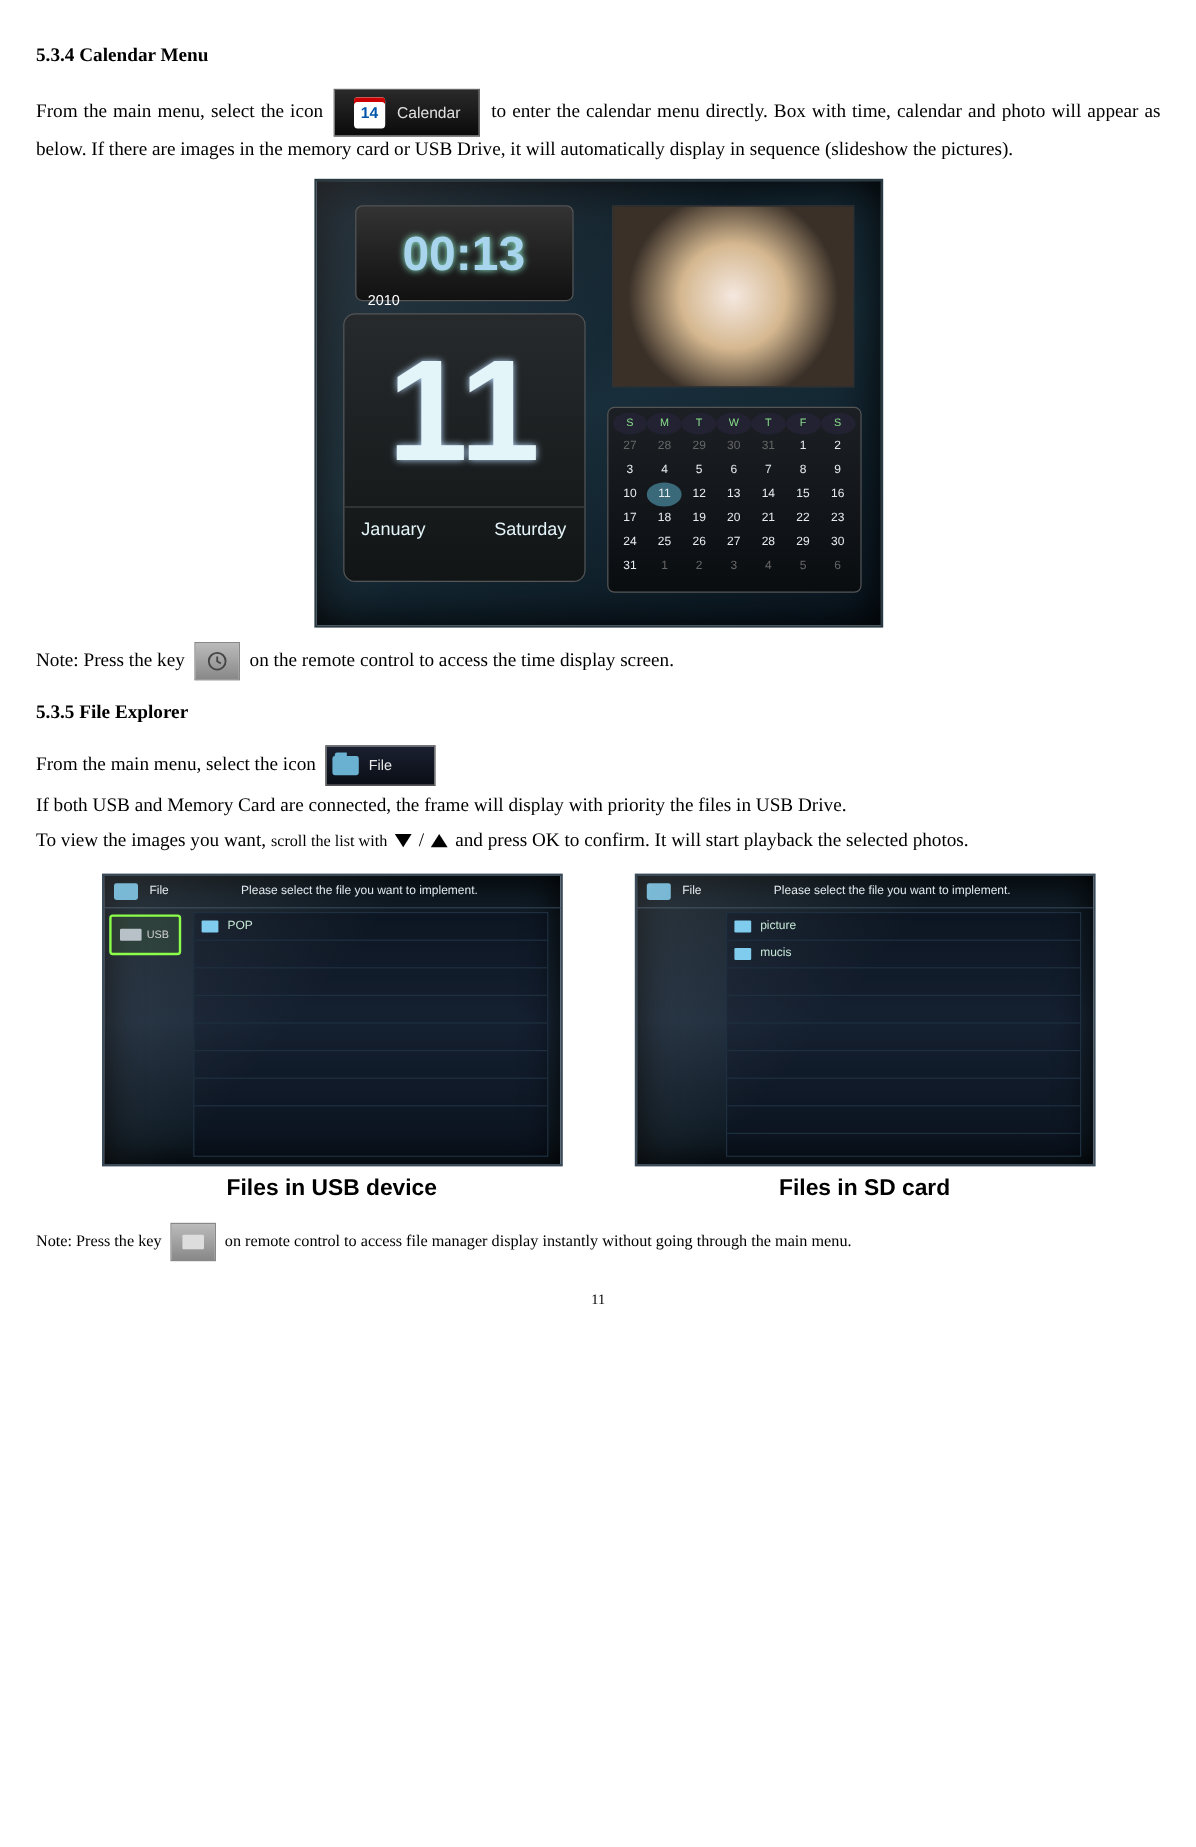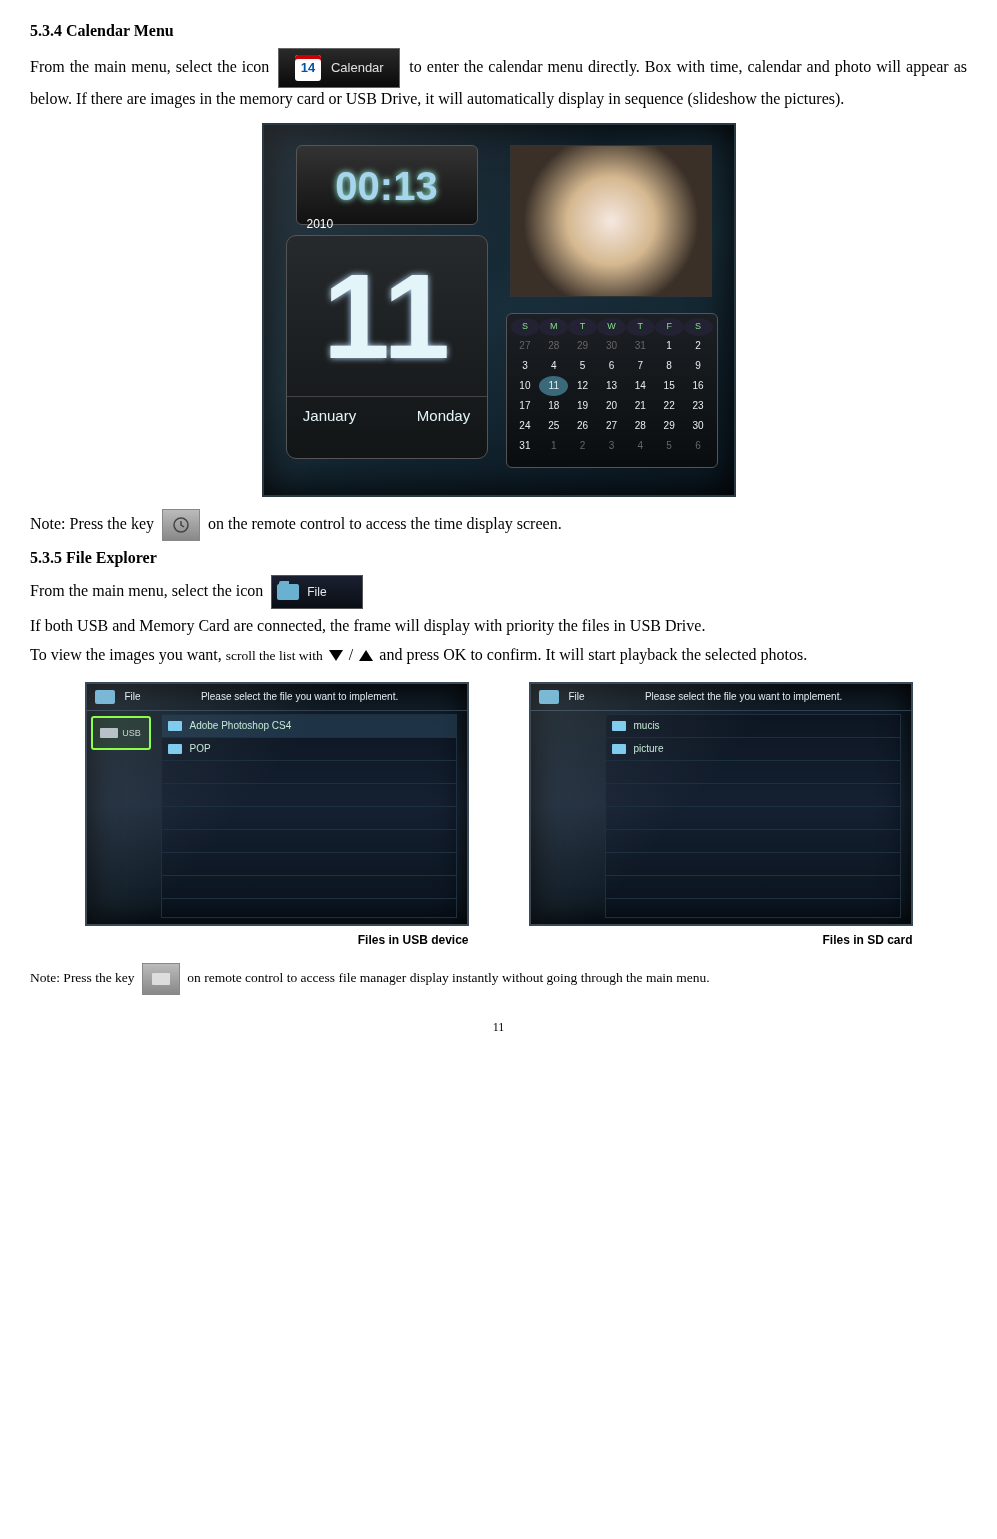--- a/index.html
+++ b/index.html
@@ -6,21 +6,21 @@
     font-family: "Times New Roman", serif;
     font-size: 16px;
     line-height: 1.4;
     margin: 0;
     padding: 20px 30px;
     width: 937px;
     color: #000;
   }
   .heading {
     font-weight: bold;
-    margin: 0 0;
+    margin: 16px 0;
   }
   .para {
     text-align: justify;
     margin: 6px 0;
   }
   .inline-icon {
     display: inline-block;
     vertical-align: middle;
     margin: 0 4px;
   }
@@ -283,22 +283,22 @@
     padding-left: 6px;
   }
   .explorer .list .row .mini-dir {
     width: 14px; height: 10px; background: #7fccef; margin-right: 8px;
     border-radius: 1px;
   }
   .explorer .list .row.sel { background: rgba(70,120,150,0.3);}
   .caption {
     font-family: Arial, sans-serif;
     font-weight: bold;
-    text-align: right;
-    font-size: 12px;
+    text-align: center;
+    font-size: 19px;
     margin-top: 6px;
   }
   .glare {
     position: absolute;
     top:0;left:0;right:0;bottom:0;
     background: linear-gradient(130deg, rgba(255,255,255,0.12) 0%, rgba(255,255,255,0) 45%);
     pointer-events: none;
   }
   .page-num {
     text-align: center;
@@ -324,21 +324,21 @@
 <div class="cal-shot">
   <div class="glare"></div>
   <div class="time-panel">
     <div class="time-digits">00:13</div>
     <div class="time-year">2010</div>
   </div>
   <div class="big-date-panel">
     <div class="big-date-num">11</div>
     <div class="big-date-labels">
       <span>January</span>
-      <span>Monday</span>
+      <span>Saturday</span>
     </div>
   </div>
   <div class="photo-panel"></div>
   <div class="month-grid">
     <table>
       <thead>
           <tr id="dow-row">
             <th>S</th>
             <th>M</th>
             <th>T</th>
@@ -450,24 +450,20 @@
         <span style="flex:1;text-align:center">Please select the file you want to implement.</span>
       </div>
       <div class="sidebar">
         <div class="slot active">
           <span class="usb-icon"></span>
           <span style="margin-left:4px">USB</span>
         </div>
         <div class="slot"></div>
       </div>
       <div class="list" id="usb-list">
-          <div class="row sel">
-            <span class="mini-dir"></span>
-            <span>Adobe Photoshop CS4</span>
-          </div>
           <div class="row">
             <span class="mini-dir"></span>
             <span>POP</span>
           </div>
           <div class="row"></div>
           <div class="row"></div>
           <div class="row"></div>
           <div class="row"></div>
           <div class="row"></div>
           <div class="row"></div>
@@ -480,25 +476,25 @@
       <div class="glare"></div>
       <div class="hdr">
         <span class="folder-mini"></span>
         <span>File</span>
         <span style="flex:1;text-align:center">Please select the file you want to implement.</span>
       </div>
       <div class="sidebar"></div>
       <div class="list" id="sd-list">
           <div class="row">
             <span class="mini-dir"></span>
-            <span>mucis</span>
+            <span>picture</span>
           </div>
           <div class="row">
             <span class="mini-dir"></span>
-            <span>picture</span>
+            <span>mucis</span>
           </div>
           <div class="row"></div>
           <div class="row"></div>
           <div class="row"></div>
           <div class="row"></div>
           <div class="row"></div>
           <div class="row"></div>
         </div>
     </div>
     <div class="caption">Files in SD card</div>

